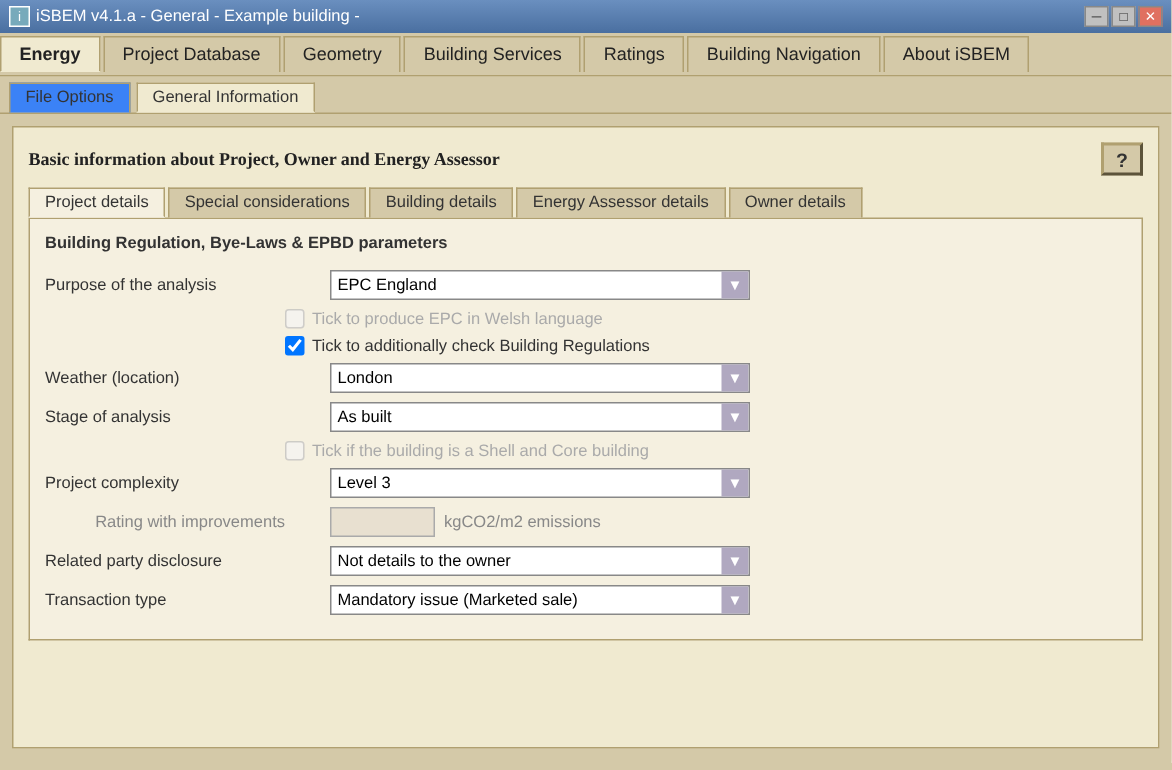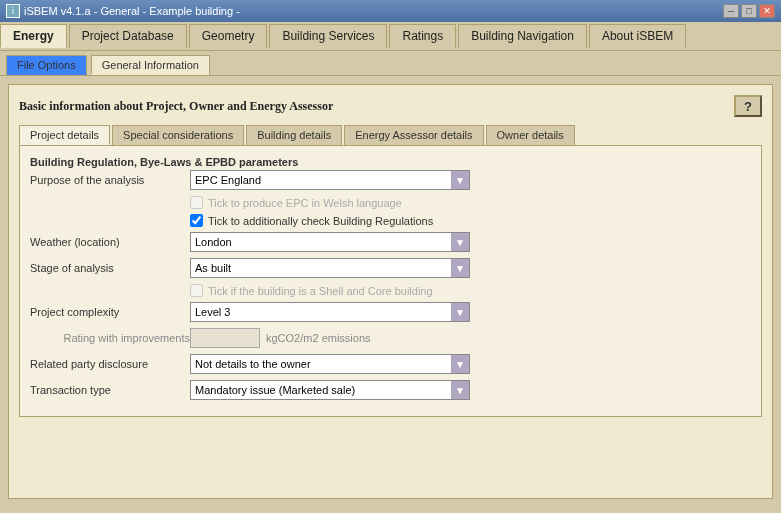--- a/index.html
+++ b/index.html
@@ -142,26 +142,27 @@
     .tab-content {
       background: #f5f0e0;
       border: 1px solid #b0a070;
       border-top: none;
       padding: 10px;
     }
     .section-title {
       font-weight: bold;
       font-size: 11px;
       color: #333;
-      margin-bottom: 2px;
+      margin-bottom: 12px;
     }
     .form-row {
       display: flex;
       align-items: center;
       margin-bottom: 6px;
+      gap: 30px;
     }
     .form-label {
       width: 160px;
       font-size: 11px;
       color: #333;
       flex-shrink: 0;
     }
     .form-label.disabled {
       color: #888;
     }

